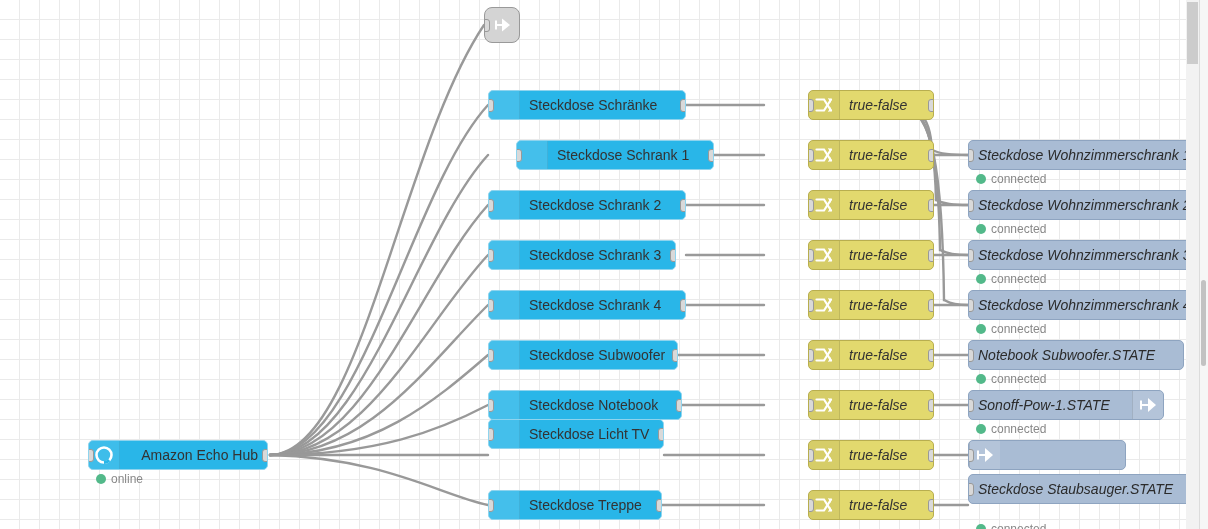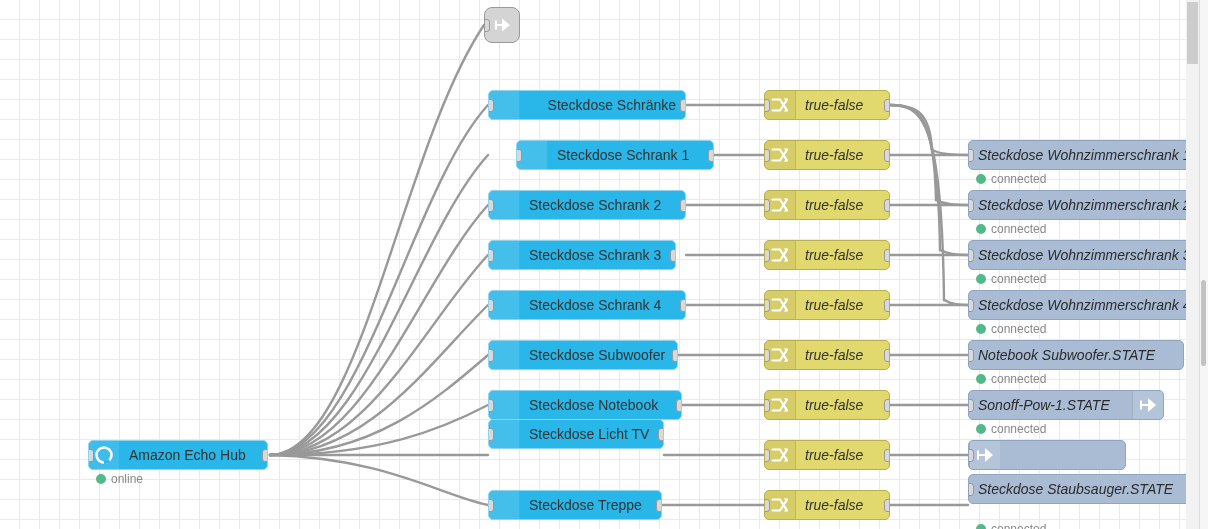--- a/index.html
+++ b/index.html
@@ -155,20 +155,21 @@
     height: 10px;
     border-radius: 50%;
     background: #53b98a;
     display: inline-block;
   }
 
   
   .node.hub {
     background: #29b6e8;
     border-color: #8fd4ee;
+    text-align: right;
   }
   .node .icon-box {
     width: 30px;
     height: 100%;
     flex: 0 0 30px;
     display: flex;
     align-items: center;
     justify-content: center;
     background: rgba(255,255,255,0.10);
     border-right: 1px solid rgba(0,0,0,0.07);
@@ -185,20 +186,21 @@
     border-color: #8fd4ee;
   }
   .node.device .icon-box {
     background: rgba(255,255,255,0.13);
   }
 
   
   .node.switch {
     background: #e2d96e;
     border-color: #b8ae4f;
+    margin-left: 44px;
   }
   .node.switch .label {
     font-style: italic;
   }
   .node.switch .icon-box {
     background: rgba(0,0,0,0.05);
     border-right: 1px solid rgba(0,0,0,0.10);
   }
 
   
@@ -290,21 +292,21 @@
       <span class="port in"></span>
       <span>
         <svg class="glyph" width="22" height="22" viewBox="0 0 22 22">
           <path d="M5 11 h8 M5 6.5 v9" stroke="#ffffff" stroke-width="2" fill="none"></path>
           <path d="M11 4.5 L19 11 L11 17.5 Z" fill="#ffffff"></path>
         </svg>
       </span>
     </div>
 
     <div id="node-layer">
-        <div class="node device" style="left: 488px; top: 90px; width: 198px; text-align: right;">
+        <div class="node device" style="left: 488px; top: 90px; width: 198px;">
           <span class="port in"></span>
           <span class="icon-box"></span>
           <span class="label">Steckdose Schränke</span>
           <span class="port out"></span>
         </div>
         <div class="node device" style="left: 516px; top: 140px; width: 198px;">
           <span class="port in"></span>
           <span class="icon-box"></span>
           <span class="label">Steckdose Schrank 1</span>
           <span class="port out"></span>

